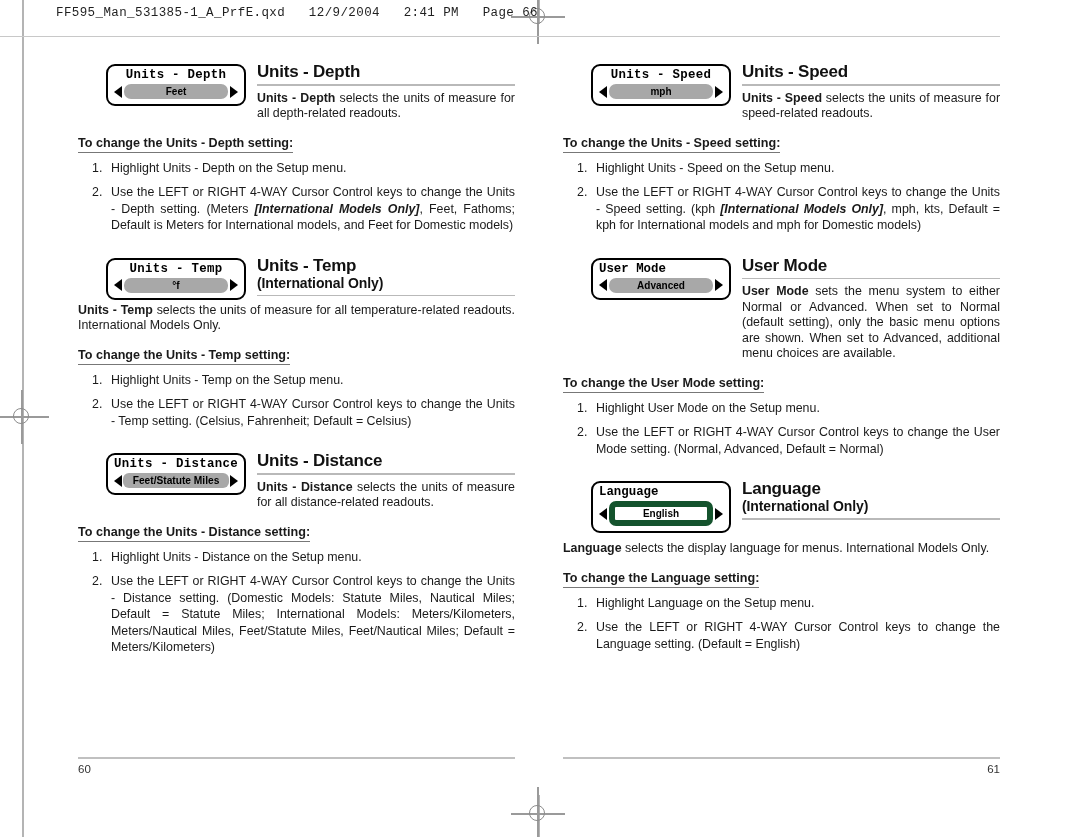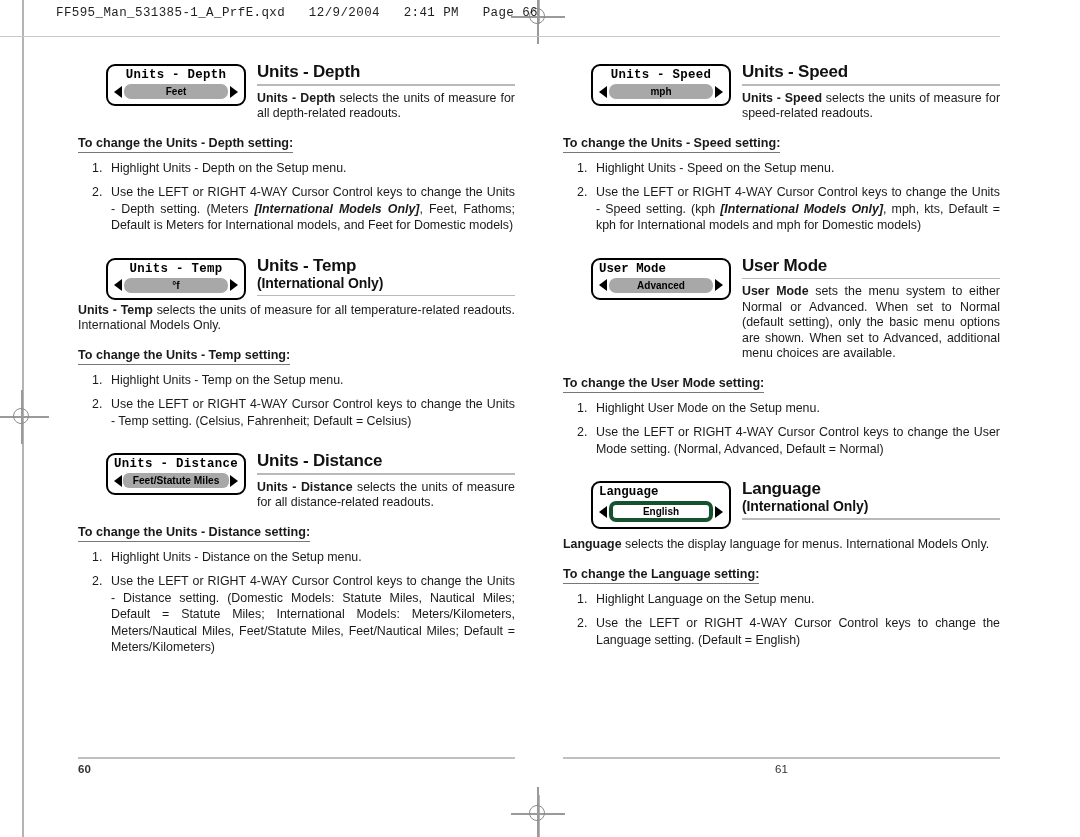--- a/index.html
+++ b/index.html
@@ -137,21 +137,21 @@
     color: #000;
     text-align: center;
     line-height: 13px;
     padding: 1px 0;
     white-space: nowrap;
     overflow: hidden;
   }
   .widget-value.square { border-radius: 6px; margin: 0 1px; font-size: 10.2px; letter-spacing: 0px;}
   .widget-value.hollow {
     background: #ffffff;
-    border: 4px solid #14532d;
+    border: 6px solid #14532d;
     border-radius: 7px;
     padding: 0;
     line-height: 13px;
   }
 
   
   .head-text {
     flex: 1;
     padding-left: 11px;
     min-width: 0;
@@ -238,21 +238,21 @@
     height: 2px;
     background: #c0c0c0;
   }
   .footer-num {
     font-size: 11.5px;
     color: #333;
     margin-top: 4px;
   }
   .footer-left  { left: 78px; }
   .footer-right { left: 563px; }
-  .footer-right .footer-num { text-align: center; }
+  .footer-right .footer-num { text-align: right; }
 </style>
 </head>
 <body>
 
 <div id="page">
 
   <div class="reg-vline" style="left:22px; top:0; height:837px;"></div>
   <div class="reg-vline" style="left:1056px; top:0; height:837px;"></div>
   <div class="reg-vline" style="left:538px; top:0; height:24px;"></div>
   <div class="reg-vline" style="left:538px; top:795px; height:42px;"></div>
@@ -422,21 +422,21 @@
       <div class="intro-full" style="margin-top:8px;"><span class="b">Language</span><span> selects the display language for menus. International Models Only.</span></div>
       <div class="howto">To change the Language setting:</div>
       <ol class="steps">
         <li><span class="num">1.</span><span>Highlight Language on the Setup menu.</span></li>
         <li><span class="num">2.</span><span>Use the LEFT or RIGHT 4-WAY Cursor Control keys to change the Language setting. (Default = English)</span></li>
       </ol>
     </div>
 
   </div>
 
-  <div class="footer footer-left" style="left:78px;font-weight:bold;">
+  <div class="footer footer-left" style="left:78px;">
     <div class="footer-rule"></div>
     <div class="footer-num">60</div>
   </div>
   <div class="footer footer-right" style="left:563px;">
     <div class="footer-rule"></div>
     <div class="footer-num">61</div>
   </div>
 
 </div>
 

